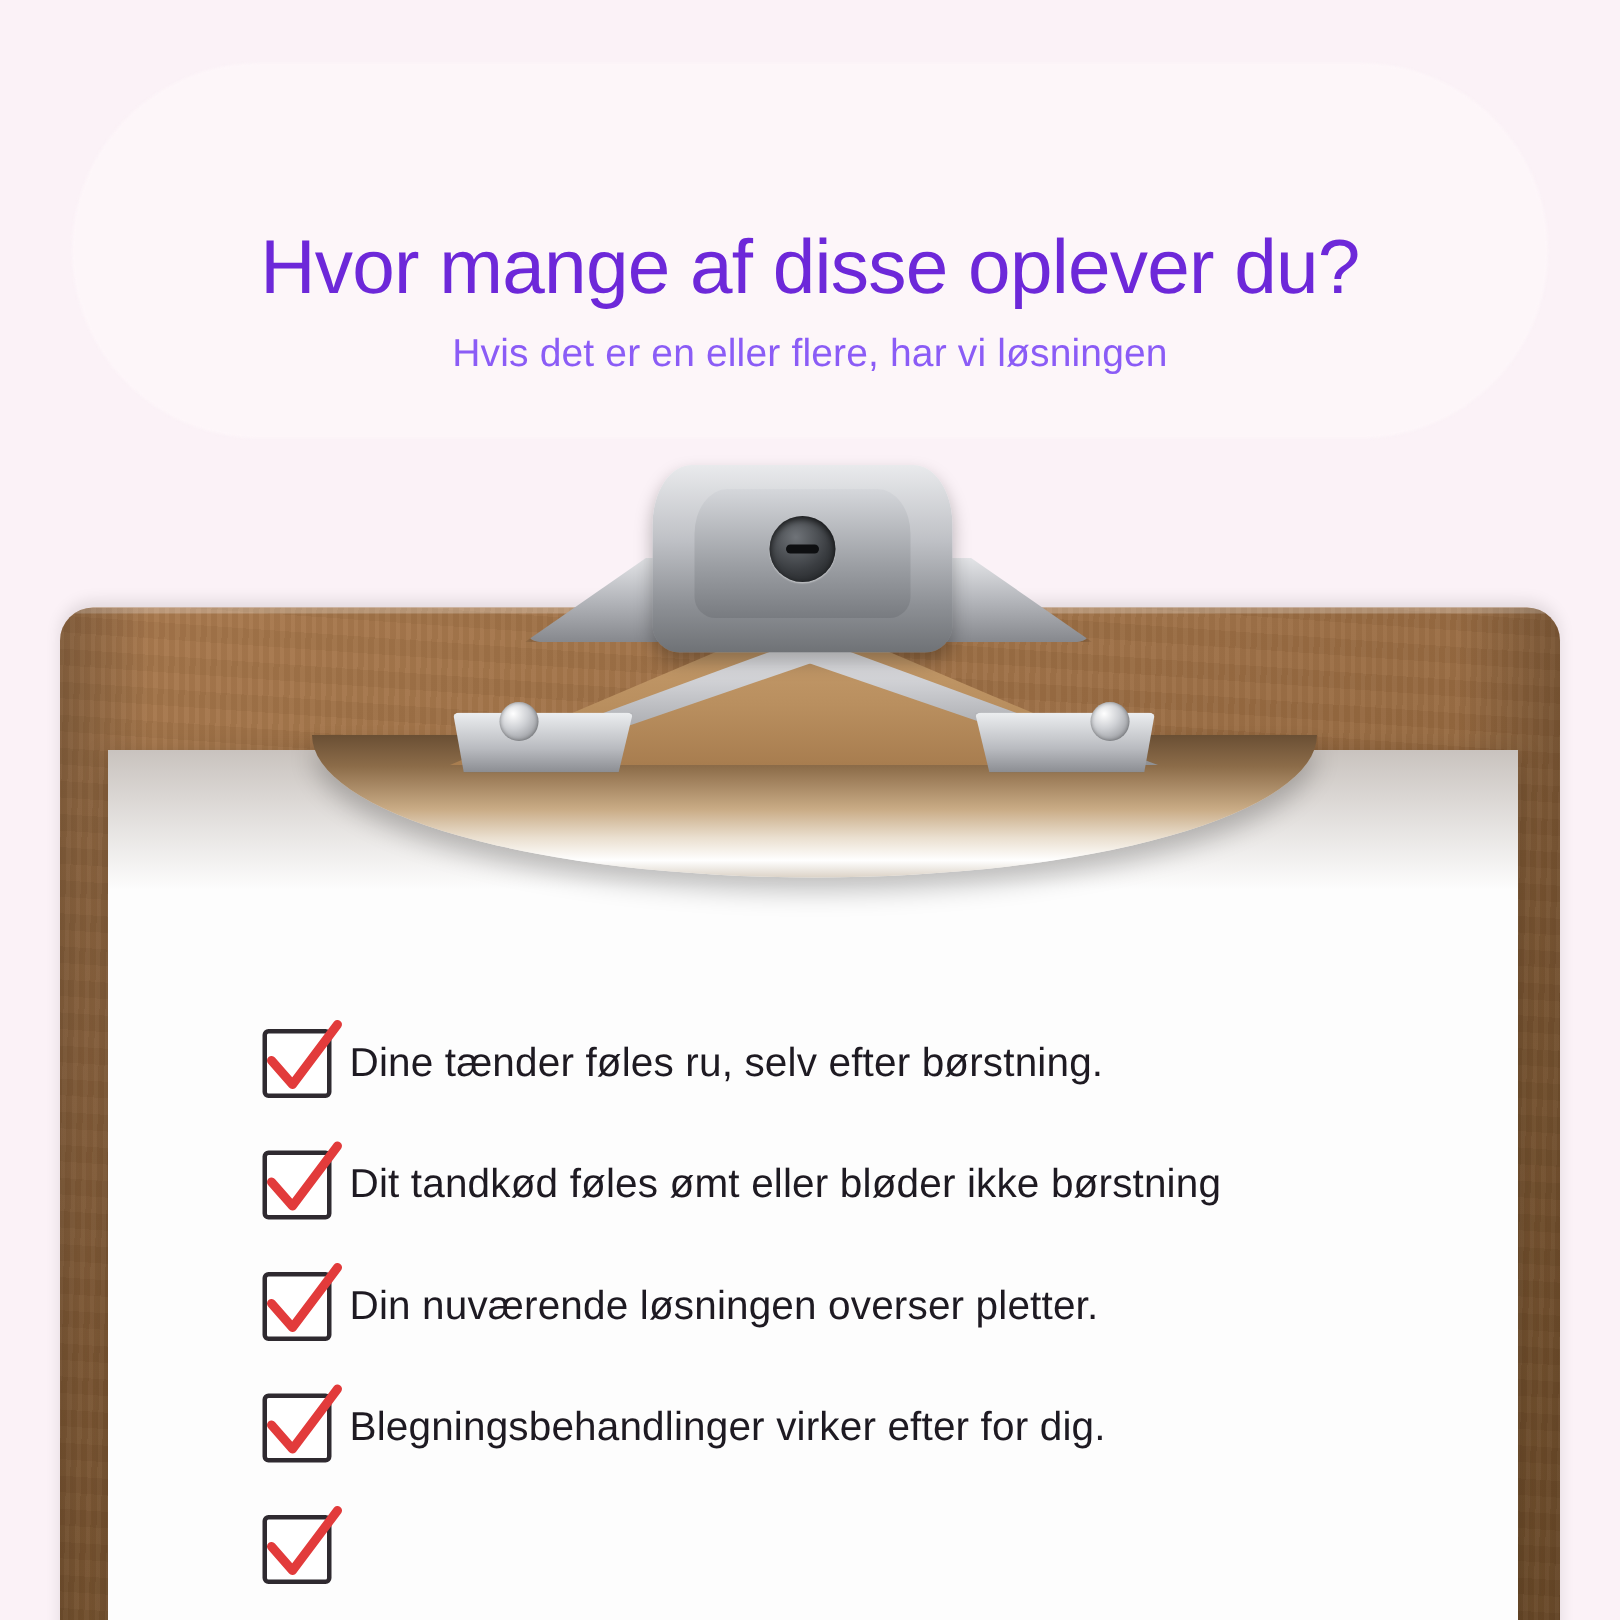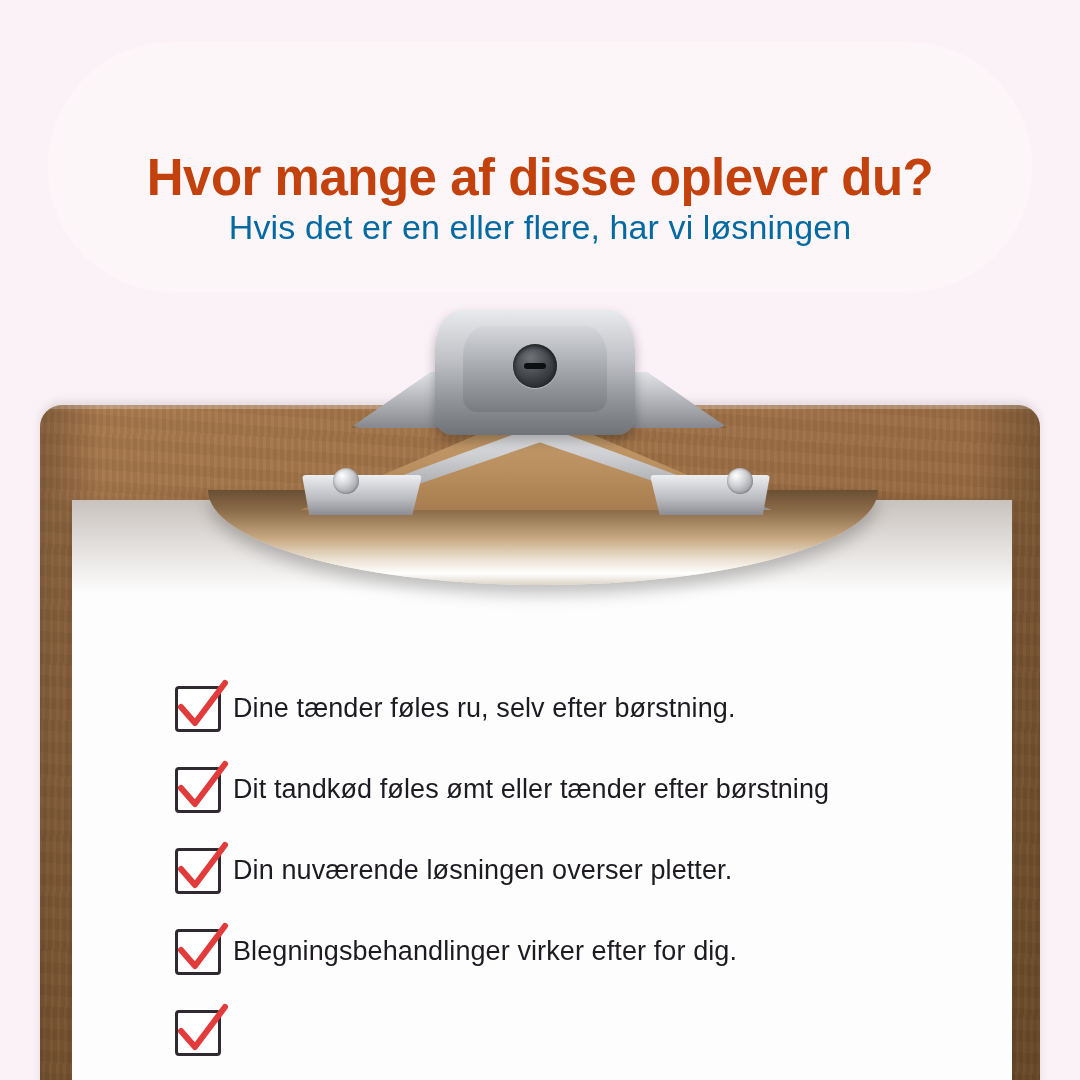--- a/index.html
+++ b/index.html
@@ -29,30 +29,30 @@
   .header {
     position: absolute;
     top: 150px;
     left: 0;
     width: 1080px;
     text-align: center;
     z-index: 6;
   }
   .title {
     font-size: 51px;
-    font-weight: 700;
+    font-weight: 400;
     letter-spacing: -0.5px;
-    color: #c2410c;
+    color: #6d28d9;
     line-height: 1.1;
   }
   .subtitle {
-    margin-top: 2px;
-    font-size: 34px;
+    margin-top: 14px;
+    font-size: 26px;
     font-weight: 400;
-    color: #0369a1;
+    color: #8b5cf6;
     letter-spacing: 0.1px;
   }
 
   
   .clipboard {
     position: absolute;
     left: 40px;
     top: 405px;
     width: 1000px;
     height: 700px;
@@ -293,21 +293,21 @@
     </div>
     <div class="check-label">Dine tænder føles ru, selv efter børstning.</div>
   </div>
 
   <div class="check-row">
     <div class="check-box">
       <svg width="60" height="62" viewBox="0 0 60 62">
         <path d="M8 30 L22 46 L52 6" fill="none" stroke="#e23b3b" stroke-width="6" stroke-linecap="round" stroke-linejoin="round"></path>
       </svg>
     </div>
-    <div class="check-label">Dit tandkød føles ømt eller tænder efter børstning</div>
+    <div class="check-label">Dit tandkød føles ømt eller bløder ikke børstning</div>
   </div>
 
   <div class="check-row">
     <div class="check-box">
       <svg width="60" height="62" viewBox="0 0 60 62">
         <path d="M8 30 L22 46 L52 6" fill="none" stroke="#e23b3b" stroke-width="6" stroke-linecap="round" stroke-linejoin="round"></path>
       </svg>
     </div>
     <div class="check-label">Din nuværende løsningen overser pletter.</div>
   </div>

